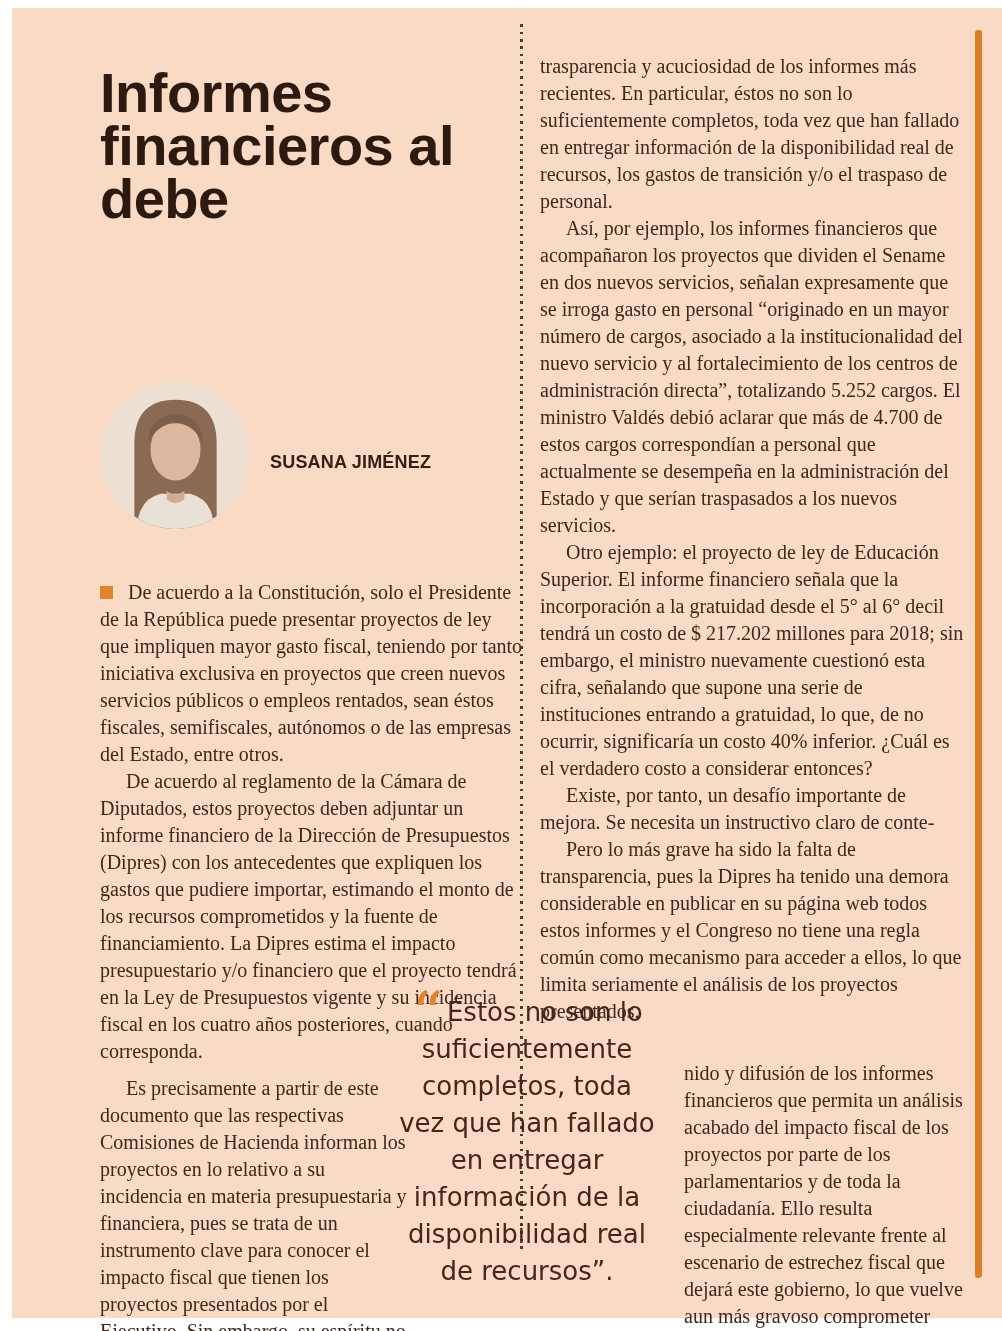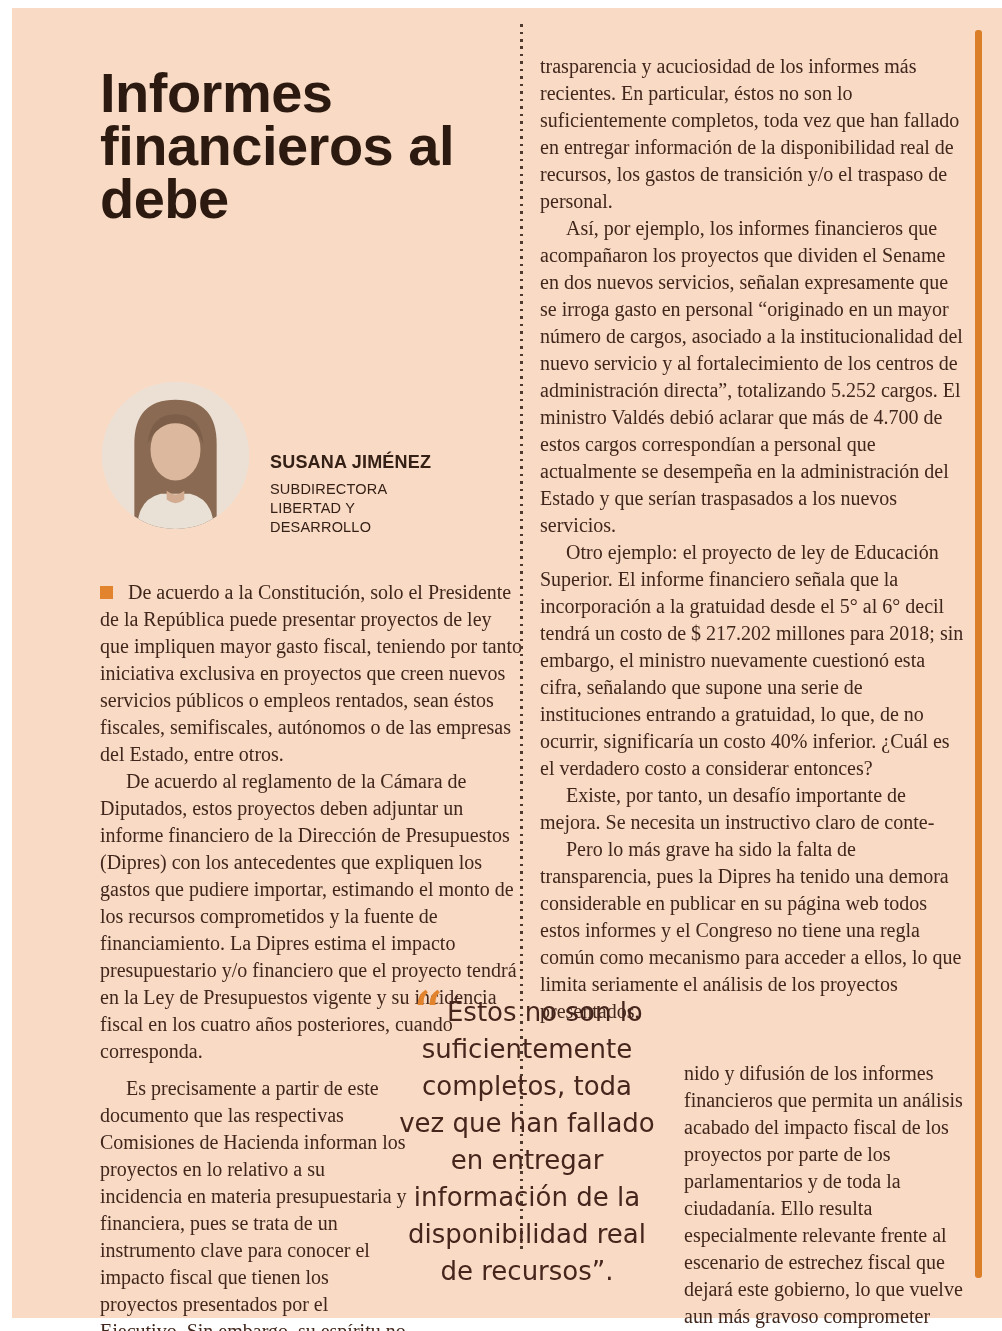--- a/index.html
+++ b/index.html
@@ -79,25 +79,20 @@
       <path d="M22 100 L22 42 Q22 12 50 12 Q78 12 78 42 L78 100 Z" fill="#8a6a52"></path>
       <ellipse cx="50" cy="46" rx="17" ry="21" fill="#dcb99e"></ellipse>
       <path d="M31 42 Q33 22 50 22 Q67 22 69 42 Q62 28 50 28 Q38 28 31 42 Z" fill="#7d5f49"></path>
       <path d="M24 100 Q24 80 40 76 L60 76 Q76 80 76 100 Z" fill="#e9e1d6"></path>
       <path d="M44 74 Q50 79 56 74 L56 80 Q50 85 44 80 Z" fill="#d2ab90"></path>
     </svg>
   </div>
 
   <div class="byline">
     <div class="name">SUSANA JIMÉNEZ</div>
-    <div class="role">
-      <div>SUBDIRECTORA</div>
-      <div>LIBERTAD Y</div>
-      <div>DESARROLLO</div>
-    </div>
   </div>
 
   <div class="col-left body-text">
     <p><span class="bullet"></span><span>De acuerdo a la Constitución, solo el Presidente de la República puede presentar proyectos de ley que impliquen mayor gasto fiscal, teniendo por tanto iniciativa exclusiva en proyectos que creen nuevos servicios públicos o empleos rentados, sean éstos fiscales, semifiscales, autónomos o de las empresas del Estado, entre otros.</span></p>
     <p class="indent">De acuerdo al reglamento de la Cámara de Diputados, estos proyectos deben adjuntar un informe financiero de la Dirección de Presupuestos (Dipres) con los antecedentes que expliquen los gastos que pudiere importar, estimando el monto de los recursos comprometidos y la fuente de financiamiento. La Dipres estima el impacto presupuestario y/o financiero que el proyecto tendrá en la Ley de Presupuestos vigente y su incidencia fiscal en los cuatro años posteriores, cuando corresponda.</p>
   </div>
 
   <div class="col-left-narrow body-text">
     <p class="indent">Es precisamente a partir de este documento que las respectivas Comisiones de Hacienda informan los proyectos en lo relativo a su incidencia en materia presupuestaria y financiera, pues se trata de un instrumento clave para conocer el impacto fiscal que tienen los proyectos presentados por el Ejecutivo. Sin embargo, su espíritu no se condice con el contenido,</p>
   </div>

